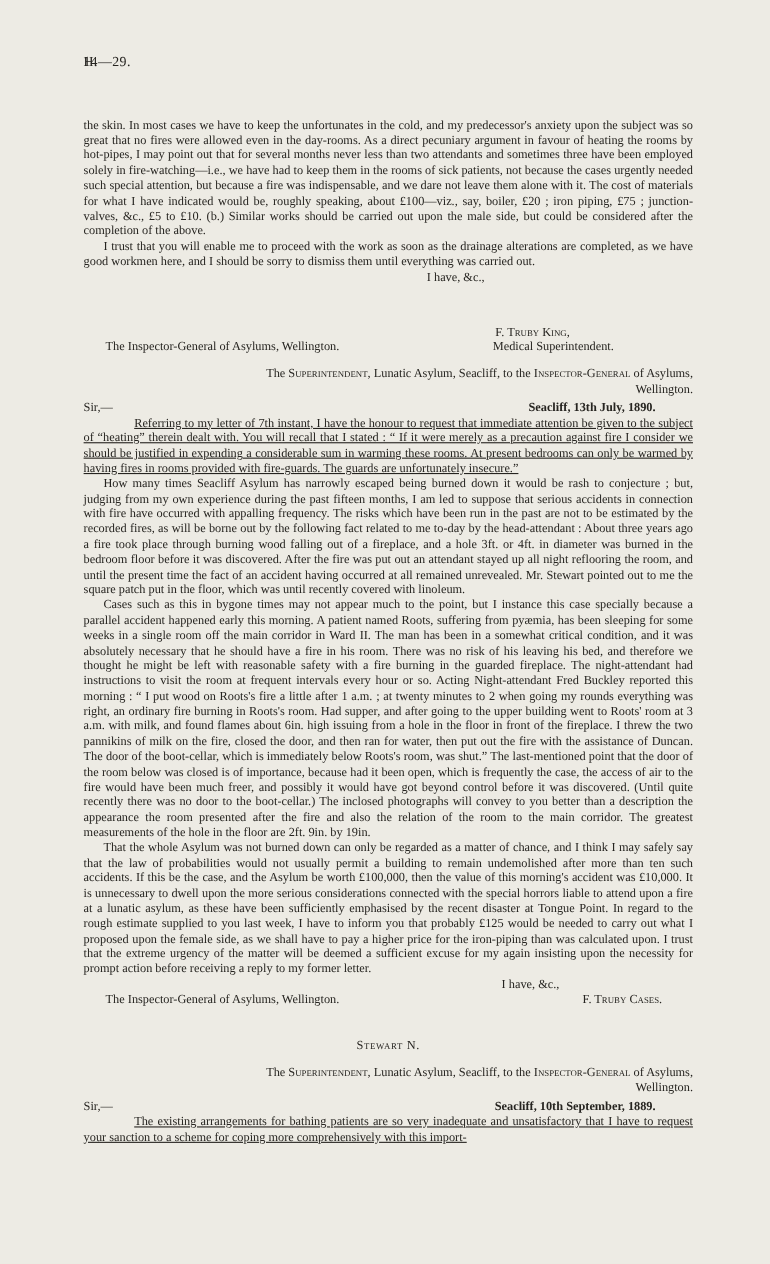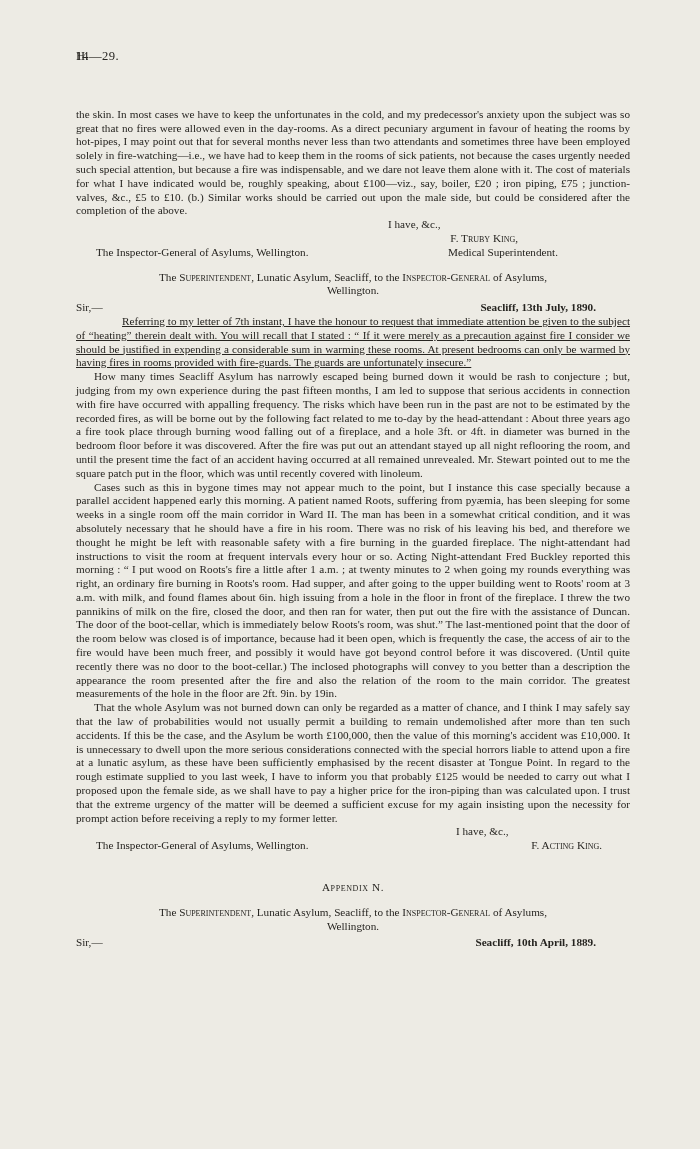--- a/index.html
+++ b/index.html
@@ -30,29 +30,29 @@
   p.para {
     text-align: justify;
     text-indent: 18px;
   }
   p.no-indent { text-indent: 0; margin-top: 44px; }
   p.deep-indent { text-indent: 46px; text-decoration: underline; }
   .sc { font-variant: small-caps; }
   .valediction { white-space: nowrap; }
   .valediction.l1 { padding-left: 312px; }
   .valediction.l2 { padding-left: 380px; }
-  .sig-name.l1 { text-align: right; padding-right: 112px; }
+  .sig-name.l1 { text-align: right; padding-right: 112px; margin-top: 36px; }
   .sig-row { display: flex; justify-content: space-between; }
   .sig-row .addressee { padding-left: 20px; }
   .sig-title.l1 { padding-right: 72px; margin-left: 25px; }
   .sig-name-inline { padding-right: 28px; }
   .salutation-row { display: flex; justify-content: space-between; gap: 16px; }
   .dateline { padding-right: 34px; font-weight: bold; }
   .heading {
-    text-align: center;
+    text-align: right;
     margin: 11px 0 3px;
   }
   .letter-2 { margin-top: 2px; }
   .appendix-title {
     text-align: center;
     margin: 28px 0 9px;
     letter-spacing: 0.6px;
   }
 </style>
 </head>
@@ -60,20 +60,21 @@
 
 <div class="page">
 
   <header class="page-header">
     <span class="doc-ref">H.—29.</span>
     <span class="page-num">14</span>
   </header>
 
   <section class="letter letter-1">
     <p class="para no-indent">the skin.  In most cases we have to keep the unfortunates in the cold, and my predecessor's anxiety upon the subject was so great that no fires were allowed even in the day-rooms.  As a direct pecuniary argument in favour of heating the rooms by hot-pipes, I may point out that for several months never less than two attendants and sometimes three have been employed solely in fire-watching—i.e., we have had to keep them in the rooms of sick patients, not because the cases urgently needed such special attention, but because a fire was indispensable, and we dare not leave them alone with it.  The cost of materials for what I have indicated would be, roughly speaking, about £100—viz., say, boiler, £20 ; iron piping, £75 ; junction-valves, &amp;c., £5 to £10.  (b.) Similar works should be carried out upon the male side, but could be considered after the completion of the above.</p>
+    <p class="para">I trust that you will enable me to proceed with the work as soon as the drainage alterations are completed, as we have good workmen here, and I should be sorry to dismiss them until everything was carried out.</p>
     <div class="valediction l1">I have, &amp;c.,</div>
     <div class="sig-name l1">
       <span class="sc">F. Truby King,</span>
     </div>
     <div class="sig-row">
       <span class="addressee">The Inspector-General of Asylums, Wellington.</span>
       <span class="sig-title l1">Medical Superintendent.</span>
     </div>
   </section>
 
@@ -86,29 +87,30 @@
       <span class="salutation">Sir,—</span>
       <span class="dateline">Seacliff, 13th July, 1890.</span>
     </div>
     <p class="para deep-indent">Referring to my letter of 7th instant, I have the honour to request that immediate attention be given to the subject of “heating” therein dealt with.  You will recall that I stated : “ If it were merely as a precaution against fire I consider we should be justified in expending a considerable sum in warming these rooms.  At present bedrooms can only be warmed by having fires in rooms provided with fire-guards.  The guards are unfortunately insecure.”</p>
     <p class="para">How many times Seacliff Asylum has narrowly escaped being burned down it would be rash to conjecture ; but, judging from my own experience during the past fifteen months, I am led to suppose that serious accidents in connection with fire have occurred with appalling frequency.  The risks which have been run in the past are not to be estimated by the recorded fires, as will be borne out by the following fact related to me to-day by the head-attendant : About three years ago a fire took place through burning wood falling out of a fireplace, and a hole 3ft. or 4ft. in diameter was burned in the bedroom floor before it was discovered.  After the fire was put out an attendant stayed up all night reflooring the room, and until the present time the fact of an accident having occurred at all remained unrevealed.  Mr. Stewart pointed out to me the square patch put in the floor, which was until recently covered with linoleum.</p>
     <p class="para">Cases such as this in bygone times may not appear much to the point, but I instance this case specially because a parallel accident happened early this morning.  A patient named Roots, suffering from pyæmia, has been sleeping for some weeks in a single room off the main corridor in Ward II. The man has been in a somewhat critical condition, and it was absolutely necessary that he should have a fire in his room.  There was no risk of his leaving his bed, and therefore we thought he might be left with reasonable safety with a fire burning in the guarded fireplace.  The night-attendant had instructions to visit the room at frequent intervals every hour or so.  Acting Night-attendant Fred Buckley reported this morning : “ I put wood on Roots's fire a little after 1 a.m. ; at twenty minutes to 2 when going my rounds everything was right, an ordinary fire burning in Roots's room. Had supper, and after going to the upper building went to Roots' room at 3 a.m. with milk, and found flames about 6in. high issuing from a hole in the floor in front of the fireplace.  I threw the two pannikins of milk on the fire, closed the door, and then ran for water, then put out the fire with the assistance of Duncan.  The door of the boot-cellar, which is immediately below Roots's room, was shut.”  The last-mentioned point that the door of the room below was closed is of importance, because had it been open, which is frequently the case, the access of air to the fire would have been much freer, and possibly it would have got beyond control before it was discovered.  (Until quite recently there was no door to the boot-cellar.)  The inclosed photographs will convey to you better than a description the appearance the room presented after the fire and also the relation of the room to the main corridor.  The greatest measurements of the hole in the floor are 2ft. 9in. by 19in.</p>
     <p class="para">That the whole Asylum was not burned down can only be regarded as a matter of chance, and I think I may safely say that the law of probabilities would not usually permit a building to remain undemolished after more than ten such accidents.  If this be the case, and the Asylum be worth £100,000, then the value of this morning's accident was £10,000.  It is unnecessary to dwell upon the more serious considerations connected with the special horrors liable to attend upon a fire at a lunatic asylum, as these have been sufficiently emphasised by the recent disaster at Tongue Point. In regard to the rough estimate supplied to you last week, I have to inform you that probably £125 would be needed to carry out what I proposed upon the female side, as we shall have to pay a higher price for the iron-piping than was calculated upon.  I trust that the extreme urgency of the matter will be deemed a sufficient excuse for my again insisting upon the necessity for prompt action before receiving a reply to my former letter.</p>
     <div class="valediction l2">I have, &amp;c.,</div>
     <div class="sig-row">
       <span class="addressee">The Inspector-General of Asylums, Wellington.</span>
-      <span class="sig-name-inline sc">F. Acting King.</span>
+      <span class="sig-name-inline sc">F. Truby Cases.</span>
     </div>
   </section>
 
   <section class="appendix">
-    <p class="appendix-title sc">Appendix N.</p>
+    <p class="appendix-title sc">Stewart N.</p>
     <p class="heading">
       <span>The </span><span class="sc">Superintendent</span><span>, Lunatic Asylum, Seacliff, to the </span><span class="sc">Inspector-General</span><span> of Asylums,</span><br>
       <span>Wellington.</span>
     </p>
     <div class="salutation-row">
       <span class="salutation">Sir,—</span>
-      <span class="dateline">Seacliff, 10th April, 1889.</span>
+      <span class="dateline">Seacliff, 10th September, 1889.</span>
     </div>
+    <p class="para deep-indent">The existing arrangements for bathing patients are so very inadequate and unsatisfactory that I have to request your sanction to a scheme for coping more comprehensively with this import-</p>
   </section>
 
 </div>
 
 </body></html>

